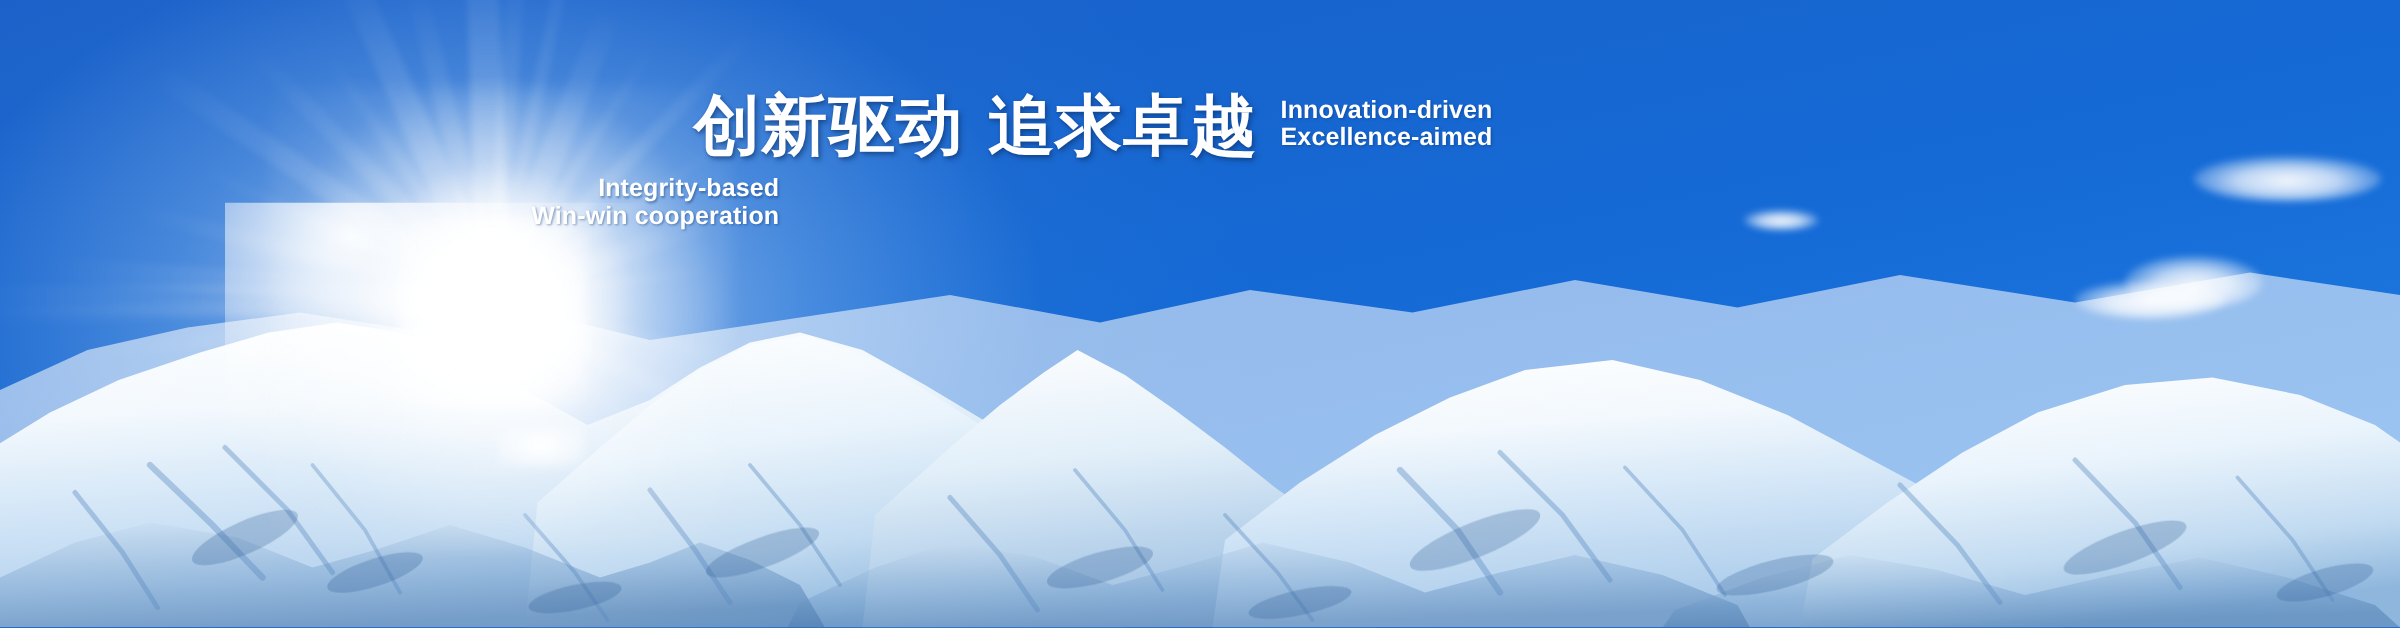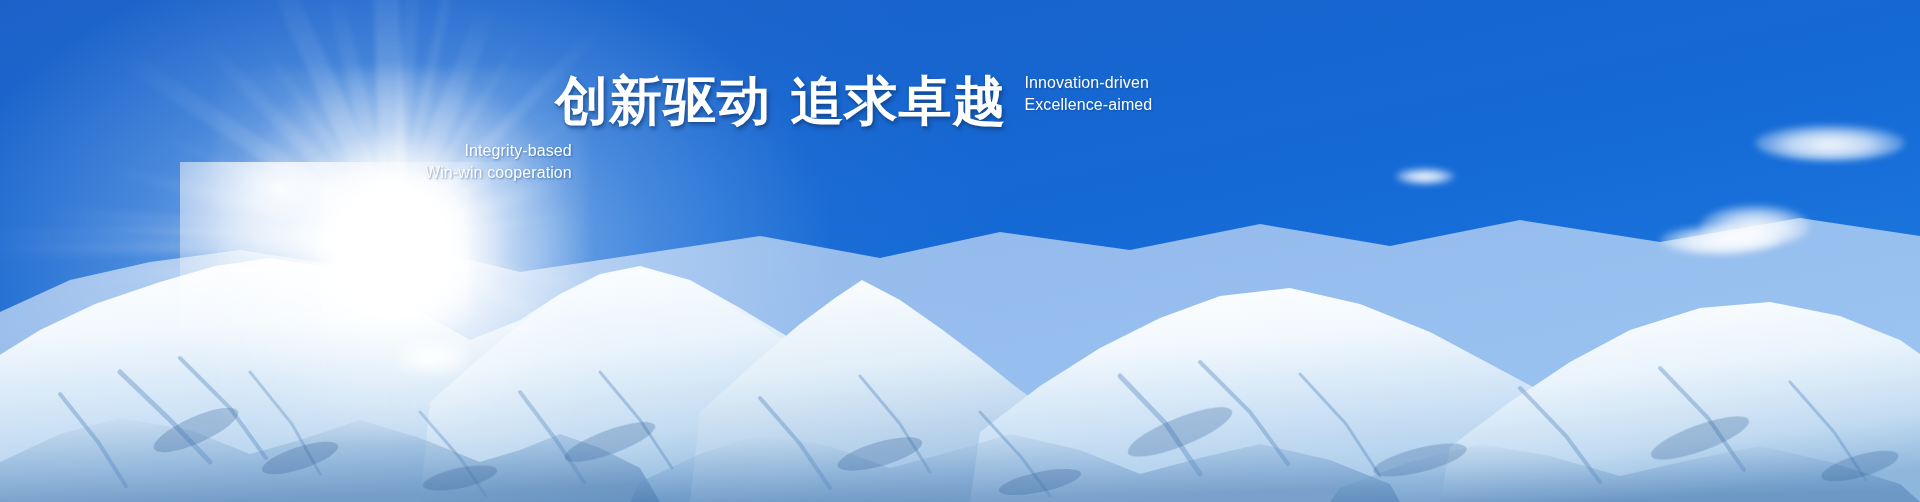--- a/index.html
+++ b/index.html
@@ -58,21 +58,21 @@
     filter:blur(3px);
     pointer-events:none;
   }
 
   
   .slogan { position:absolute; left:0; top:0; width:1920px; height:502px; pointer-events:none; }
 
   .line1 {
     position:absolute;
     left:555px; top:72px;
-    display:flex; align-items:flex-start; gap:18px;
+    display:flex; align-items:center; gap:18px;
     pointer-events:auto;
   }
   .line2 {
     position:absolute;
     left:425px; top:140px;
     display:flex; align-items:flex-start; gap:10px;
     pointer-events:auto;
   }
 
   .cn {
@@ -80,23 +80,23 @@
     line-height:58px;
     font-weight:bold;
     color:#ffffff;
     letter-spacing:1px;
     white-space:nowrap;
     text-shadow:2px 3px 4px rgba(12,52,110,0.55), 0 1px 2px rgba(12,52,110,0.35);
     font-family:"DejaVu Sans","Liberation Sans",sans-serif;
   }
 
   .en {
-    font-size:16px;
+    font-size:20px;
     line-height:22px;
-    font-weight:normal;
+    font-weight:bold;
     color:#ffffff;
     white-space:nowrap;
     letter-spacing:0.1px;
     text-shadow:1px 1px 2px rgba(12,52,110,0.45);
     padding-bottom:4px;
   }
   .en.right { text-align:left; }
   .en.left  { text-align:right; }
   .en div { display:block; }
 </style>

